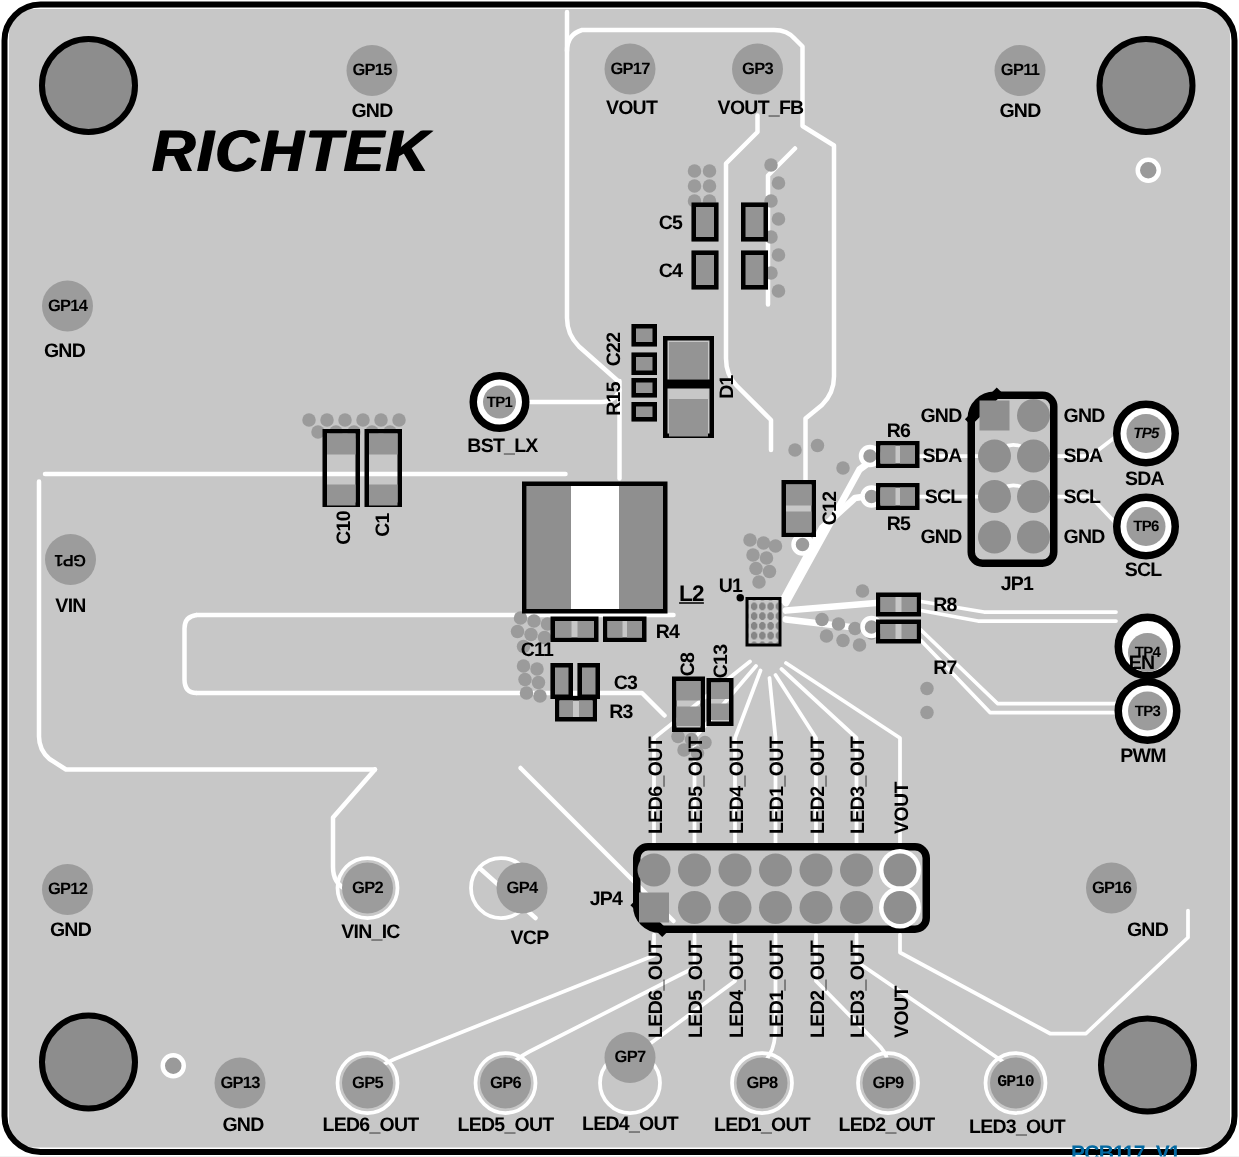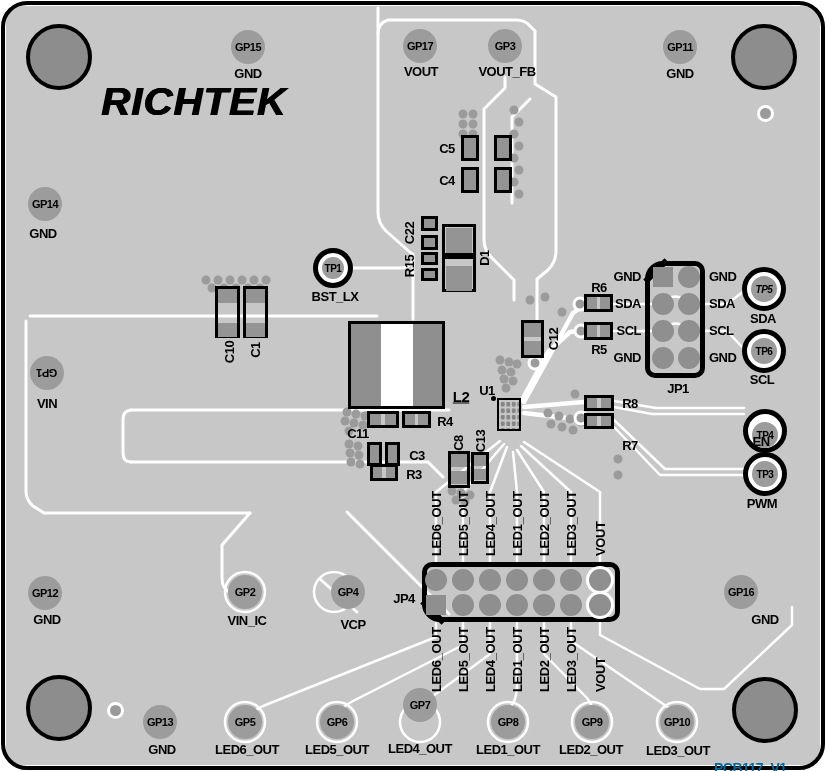--- a/index.html
+++ b/index.html
@@ -228,21 +228,21 @@
       <div class="gp" style="left: 228px; top: 705px;">GP5</div>
       <div class="netlabel" style="left: 247px; top: 742px;">LED6_OUT</div>
       <div class="gp" style="left: 320px; top: 705px;">GP6</div>
       <div class="netlabel" style="left: 337px; top: 742px;">LED5_OUT</div>
       <div class="gp" style="left: 403px; top: 688px;">GP7</div>
       <div class="netlabel" style="left: 420px; top: 741px;">LED4_OUT</div>
       <div class="gp" style="left: 491px; top: 705px;">GP8</div>
       <div class="netlabel" style="left: 508px; top: 742px;">LED1_OUT</div>
       <div class="gp" style="left: 575px; top: 705px;">GP9</div>
       <div class="netlabel" style="left: 591px; top: 742px;">LED2_OUT</div>
-      <div class="gp" style="left: 660px; top: 705px;">GP10</div>
+      <div class="gp" style="left: 660px; top: 705px; font-family: Liberation Mono, monospace;">GP10</div>
       <div class="netlabel" style="left: 678px; top: 743px;">LED3_OUT</div>
       <div class="tp" style="left: 313px; top: 248px; width: 40px; height: 40px;">
         <div class="in" style="width: 22px; height: 22px;">TP1</div>
       </div>
       <div class="netlabel" style="left: 335px; top: 289px;">BST_LX</div>
       <div class="tp" style="left: 742px; top: 267px; width: 44px; height: 44px;">
         <div class="in" style="width: 26px; height: 26px; font-style: italic;">TP5</div>
       </div>
       <div class="netlabel" style="left: 763px; top: 311px;">SDA</div>
       <div class="tp" style="left: 742px; top: 329px; width: 44px; height: 44px;">

